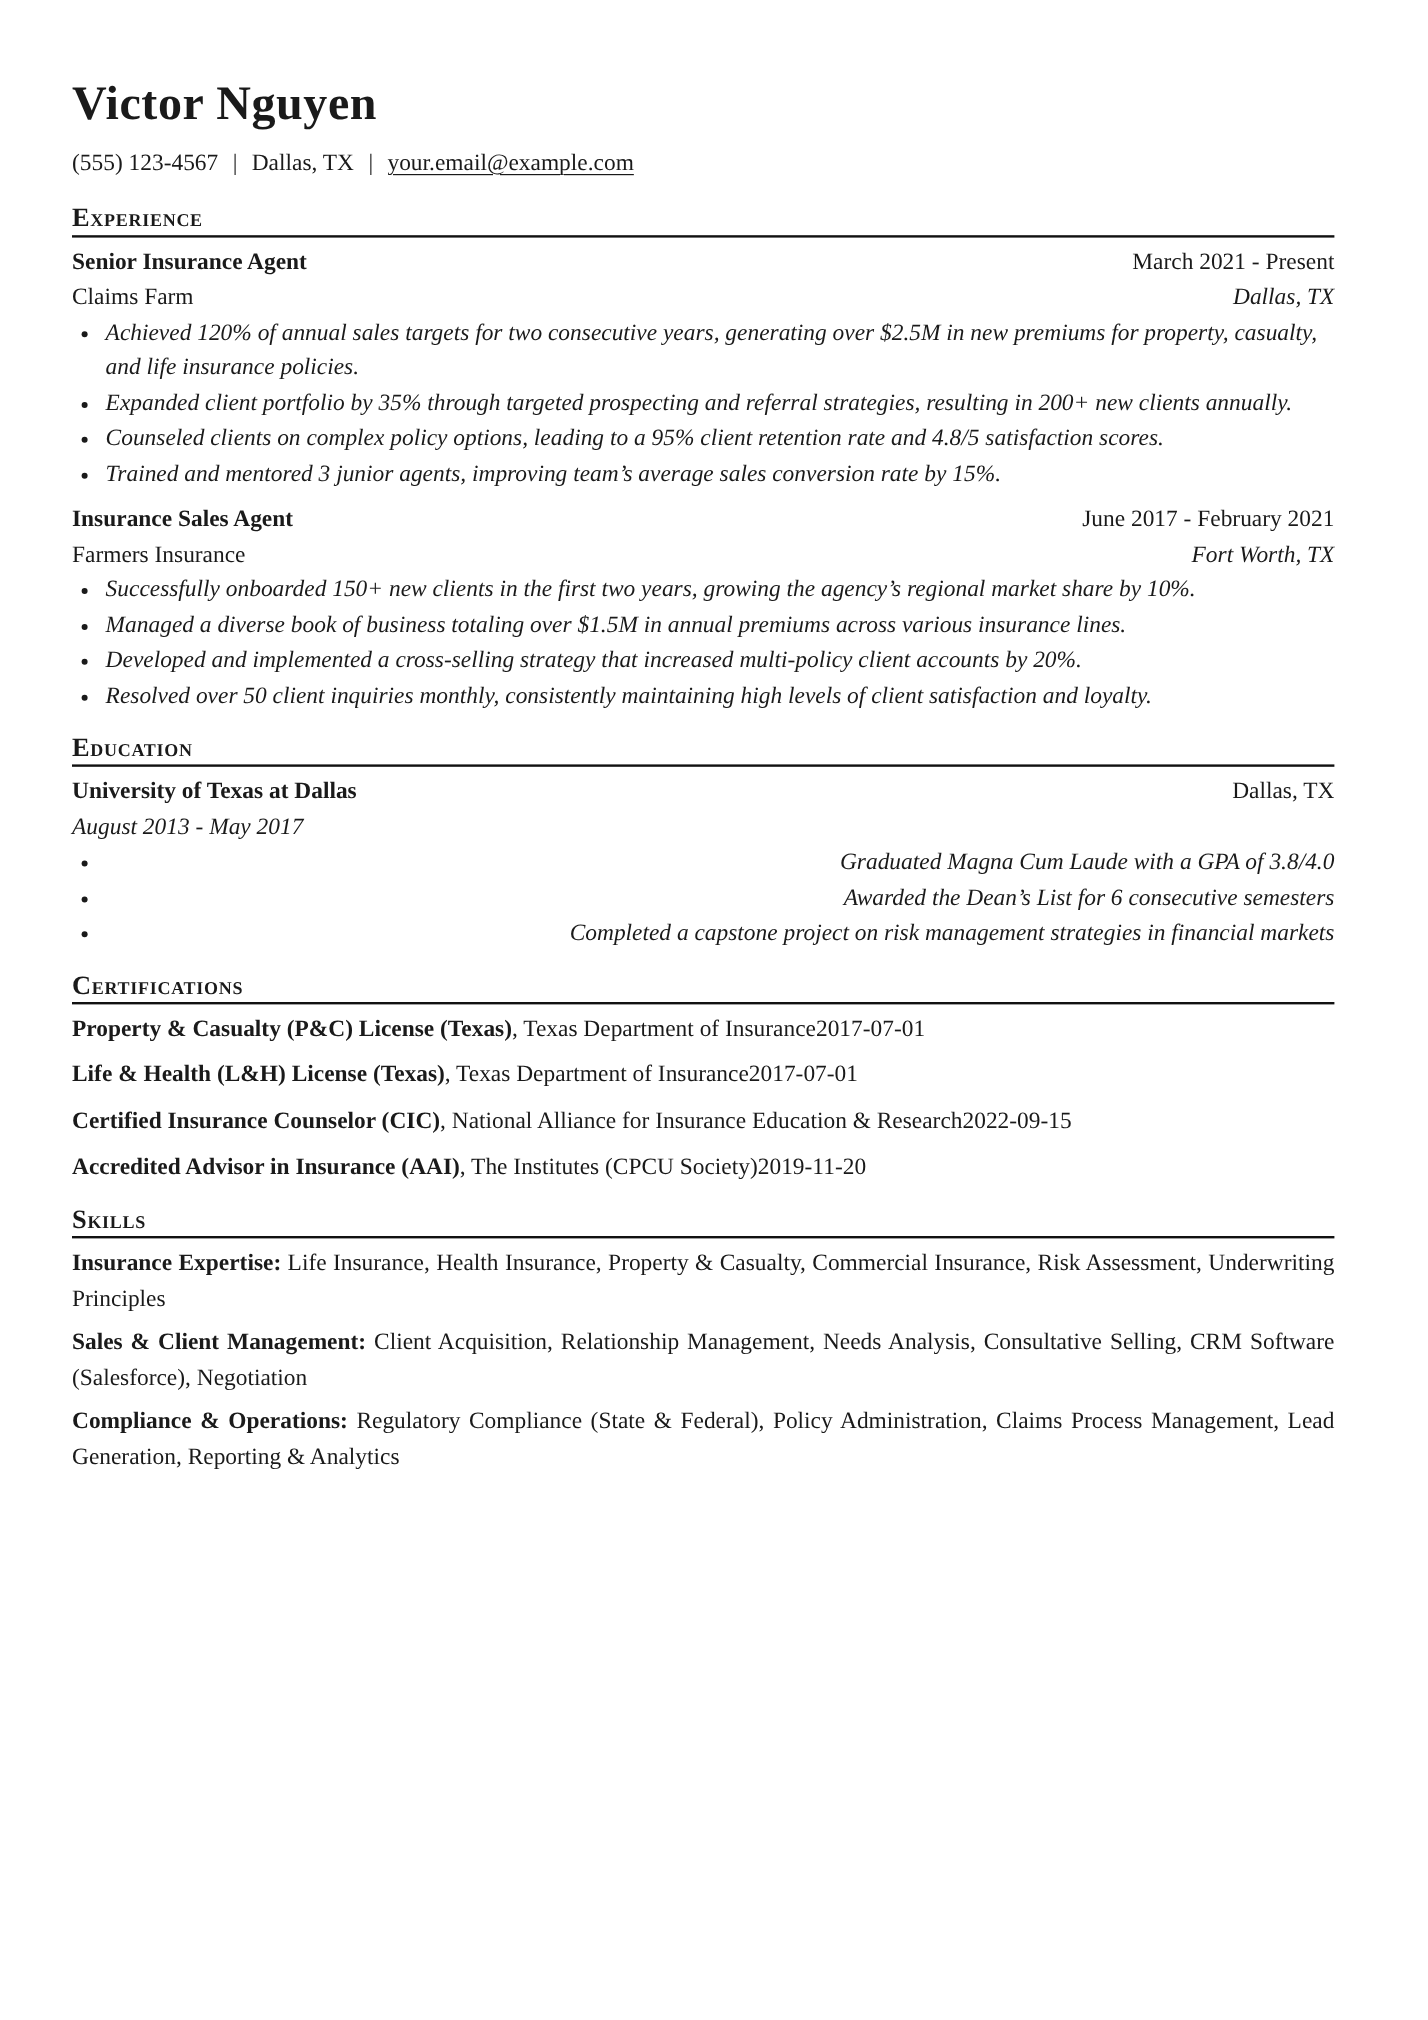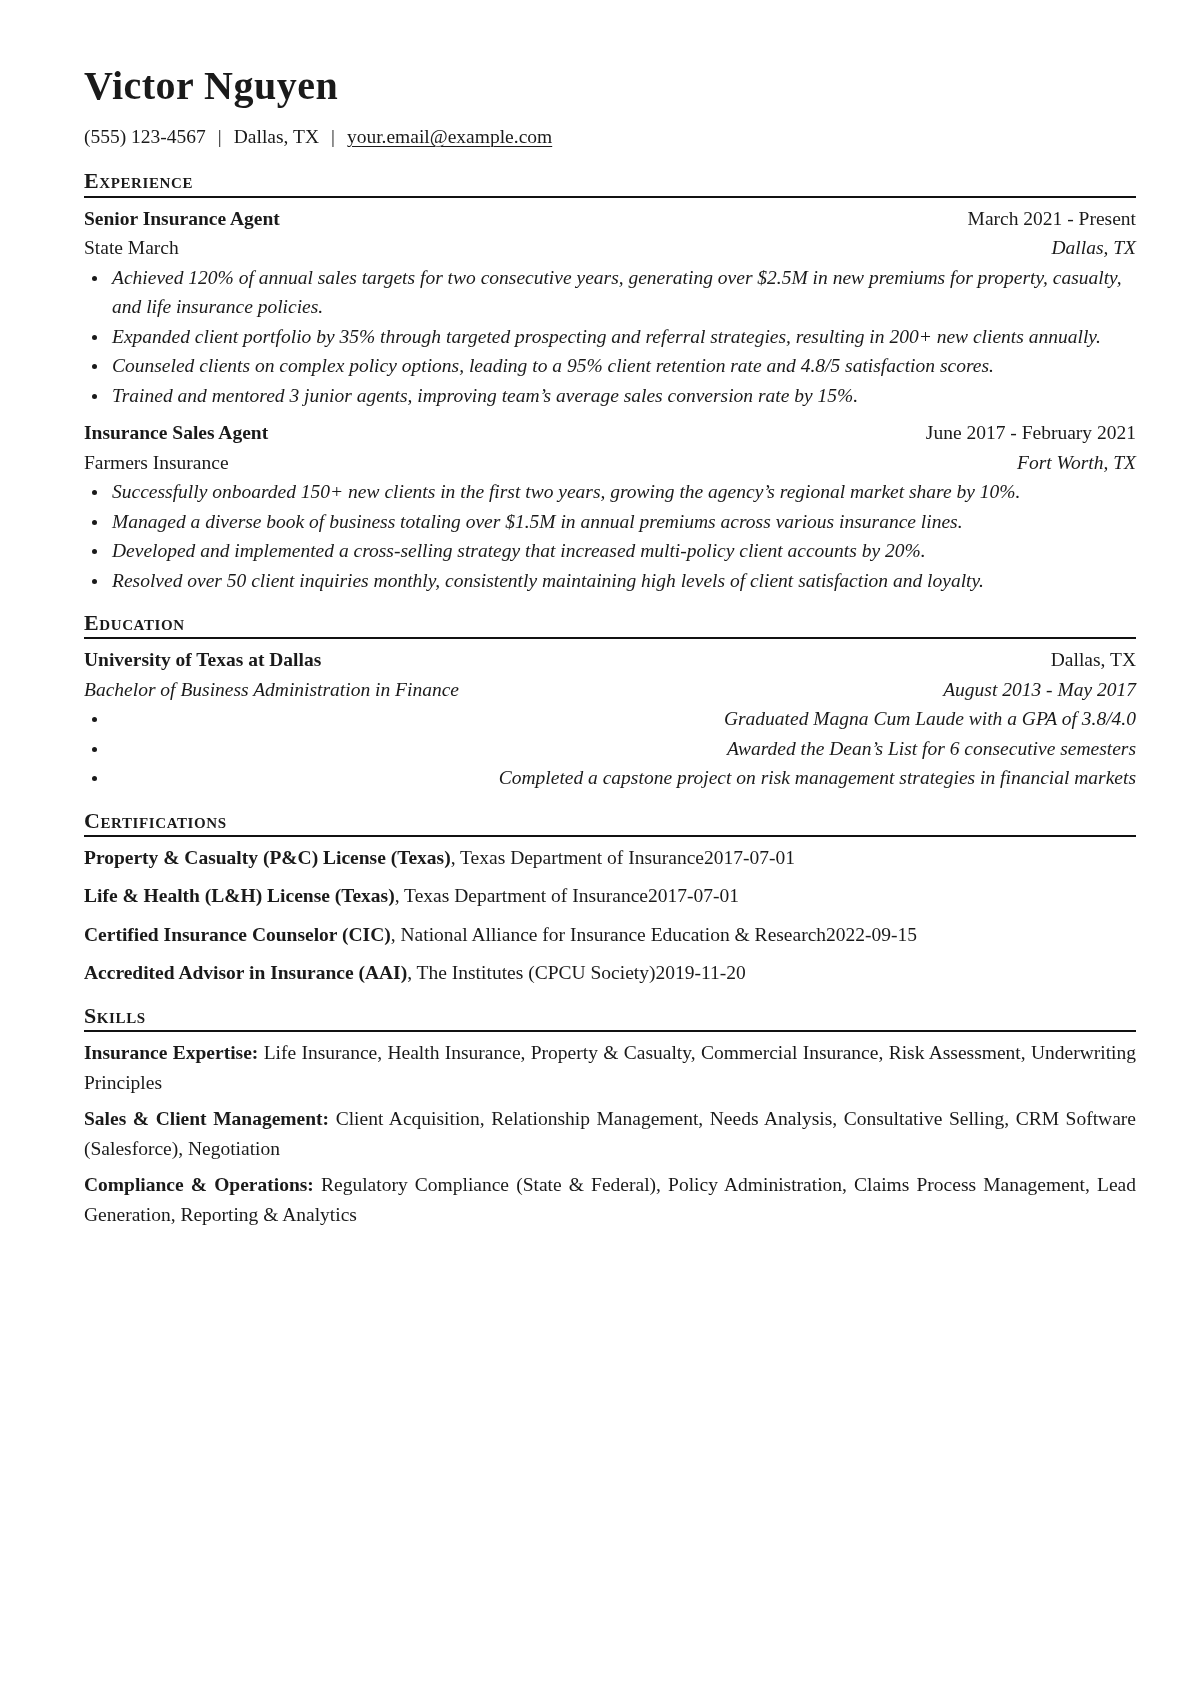--- a/index.html
+++ b/index.html
@@ -1,21 +1,21 @@
 <!DOCTYPE html>
 <html><head>
 <meta charset="utf-8">
 <style>
   html, body { margin: 0; padding: 0; background: #ffffff; }
   body {
     width: 1190px; height: 1683px; position: relative; overflow: hidden;
     font-family: "Liberation Serif", "DejaVu Serif", serif;
     color: #1a1a1a;
   }
-  .page { position: absolute; left: 84px; top: 56px; width: 1052px; }
+  .page { position: absolute; left: 60px; top: 56px; width: 1052px; }
   .name {
     font-size: 40px; font-weight: bold; letter-spacing: 0.5px;
     line-height: 1; margin: 10px 0 0 0;
   }
   .contact { font-size: 19.5px; margin-top: 18px; line-height: 1.3; }
   .contact .sep { margin: 0 12px; }
   .contact a { color: #1a1a1a; text-decoration: underline; text-decoration-thickness: 1px; text-underline-offset: 3px; }
   .section { margin-top: 16px; }
   .section-title {
     font-size: 22px; font-weight: bold; font-variant: small-caps;
@@ -49,21 +49,21 @@
 
   <div class="section" style="margin-top:20px;">
     <h2 class="section-title">Experience</h2>
 
     <div class="entry" style="margin-top:6px;">
       <div class="row">
         <span class="bold">Senior Insurance Agent</span>
         <span>March 2021 - Present</span>
       </div>
       <div class="row">
-        <span>State March</span>
+        <span>Claims Farm</span>
         <span class="ital">Dallas, TX</span>
       </div>
       <ul class="bullets">
         <li>Achieved 120% of annual sales targets for two consecutive years, generating over $2.5M in new premiums for property, casualty, and life insurance policies.</li>
         <li>Expanded client portfolio by 35% through targeted prospecting and referral strategies, resulting in 200+ new clients annually.</li>
         <li>Counseled clients on complex policy options, leading to a 95% client retention rate and 4.8/5 satisfaction scores.</li>
         <li>Trained and mentored 3 junior agents, improving team’s average sales conversion rate by 15%.</li>
       </ul>
     </div>
 
@@ -86,21 +86,20 @@
   </div>
 
   <div class="section">
     <h2 class="section-title">Education</h2>
     <div class="entry" style="margin-top:6px;text-align:right;">
       <div class="row">
         <span class="bold">University of Texas at Dallas</span>
         <span>Dallas, TX</span>
       </div>
       <div class="row">
-        <span class="ital">Bachelor of Business Administration in Finance</span>
         <span class="ital">August 2013 - May 2017</span>
       </div>
       <ul class="bullets">
         <li>Graduated Magna Cum Laude with a GPA of 3.8/4.0</li>
         <li>Awarded the Dean’s List for 6 consecutive semesters</li>
         <li>Completed a capstone project on risk management strategies in financial markets</li>
       </ul>
     </div>
   </div>
 

